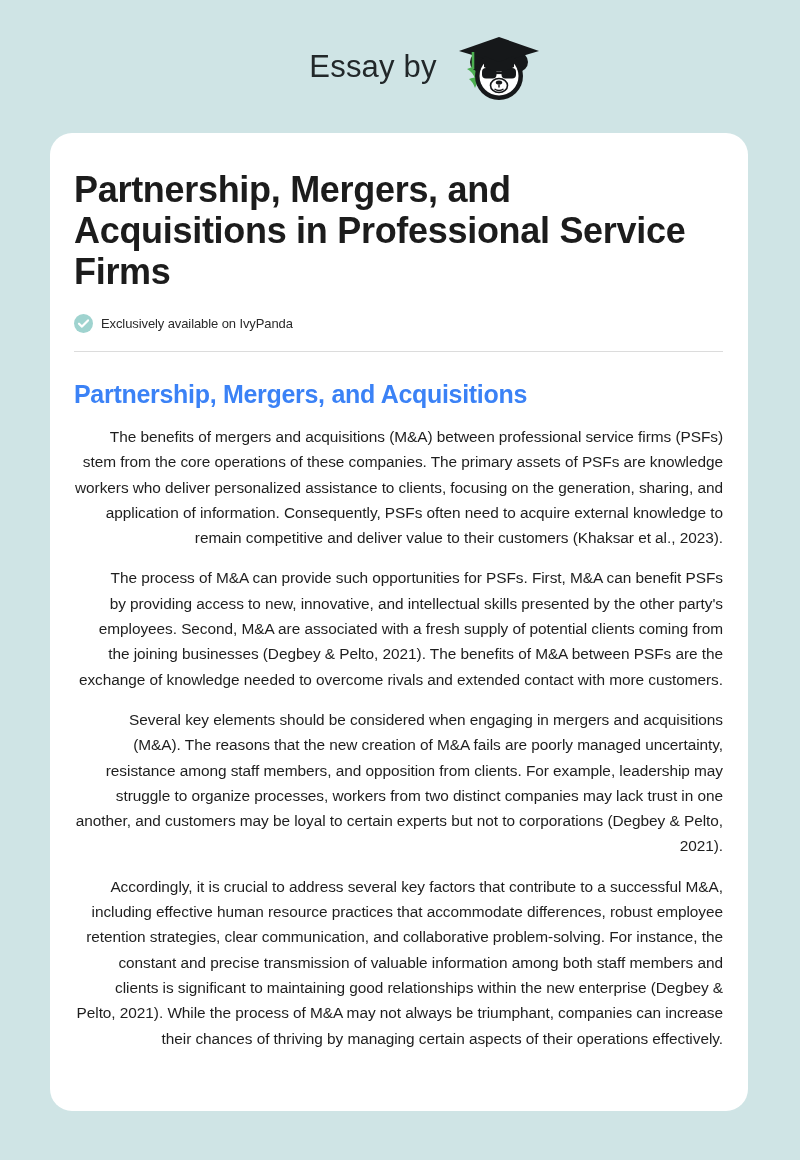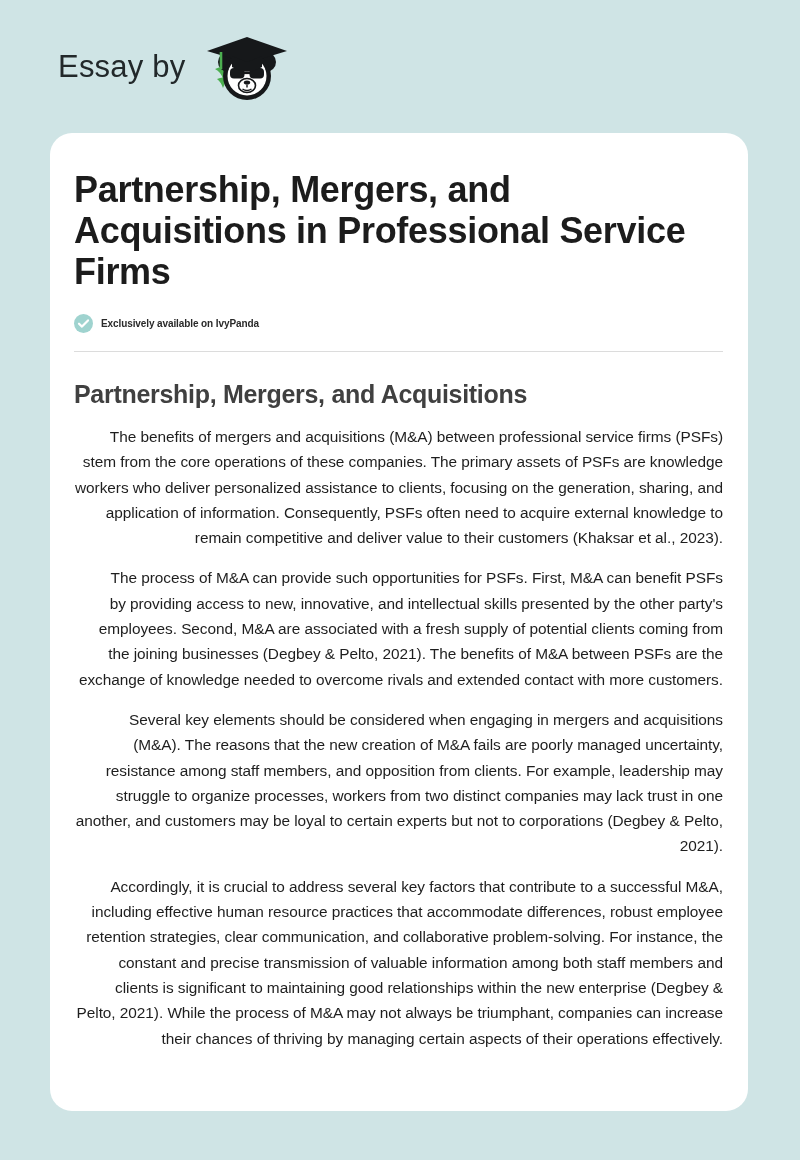--- a/index.html
+++ b/index.html
@@ -15,20 +15,21 @@
     overflow: hidden;
   }
 
   
   .brandbar {
     height: 133px;
     display: flex;
     align-items: center;
     padding-left: 58px;
     box-sizing: border-box;
+    justify-content: center;
   }
   .brand-essay-by {
     font-size: 31px;
     font-weight: 300;
     color: #22282a;
     letter-spacing: 0.2px;
     line-height: 1;
     margin-right: 16px;
   }
   .brand-logo {
@@ -93,37 +94,37 @@
     border-radius: 50%;
     background: #9fd3cf;
     display: flex;
     align-items: center;
     justify-content: center;
     flex: none;
     margin-right: 8px;
   }
   .check-badge svg { display: block; }
   .exclusive-text {
-    font-size: 10px;
-    font-weight: bold;
+    font-size: 13px;
+    font-weight: normal;
     color: #2a2a2a;
     letter-spacing: -0.1px;
   }
 
   .divider {
     height: 1px;
     background: #dcdcdc;
     margin: 18px 0 0 0;
     border: 0;
   }
 
   .section-heading {
     font-size: 25px;
     font-weight: bold;
-    color: #404040;
+    color: #3b82f6;
     margin: 26px 0 0 0;
     letter-spacing: -0.3px;
     line-height: 32px;
   }
 
   .body-copy { margin-top: 14px; }
   .body-copy p {
     font-size: 15.4px;
     line-height: 25.3px;
     color: #1e1e1e;

